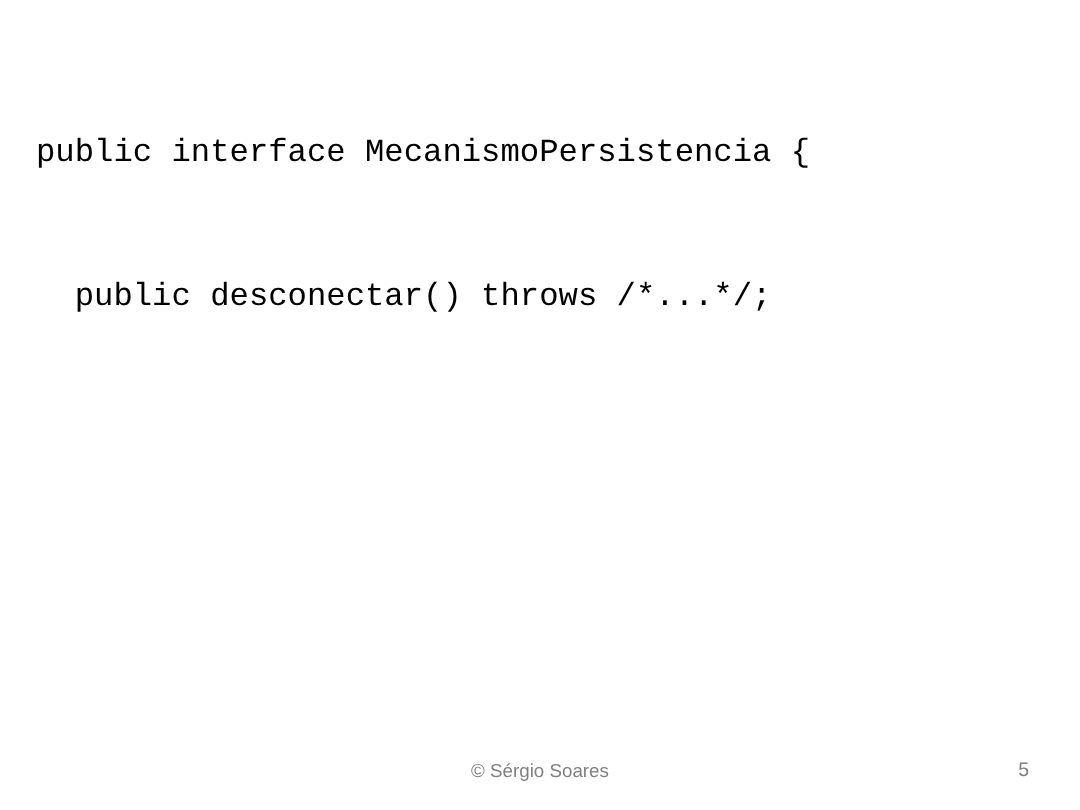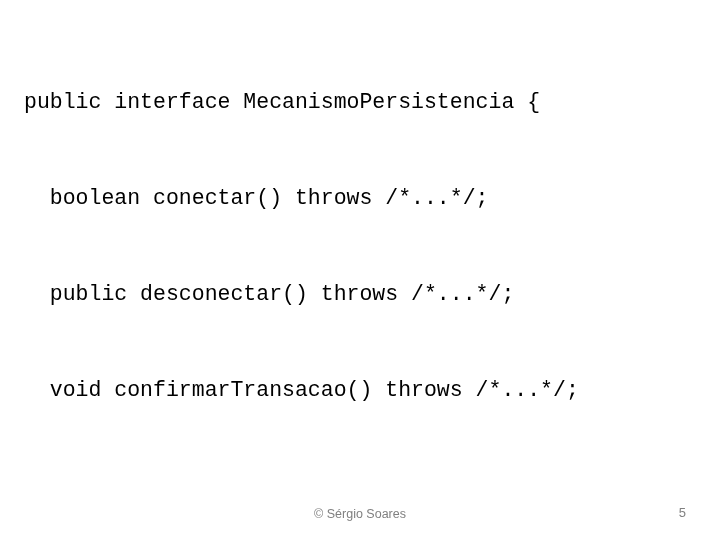--- a/index.html
+++ b/index.html
@@ -82,23 +82,21 @@
 </style>
 </head>
 <body>
 
 <div id="slide">
 
   <div id="code-body">
 
     <div class="code-block">
       <div class="code-line">public interface MecanismoPersistencia {</div>
-      <div class="code-line">  boolean conectar() throws /*...*/;</div>
       <div class="code-line">  public desconectar() throws /*...*/;</div>
-      <div class="code-line">  void confirmarTransacao() throws /*...*/;</div>
       
       
     </div>
 
   </div>
 
   <div id="footer">
     <div id="footer-credit">© Sérgio Soares</div>
     <div id="footer-page-number">5</div>
   </div>

